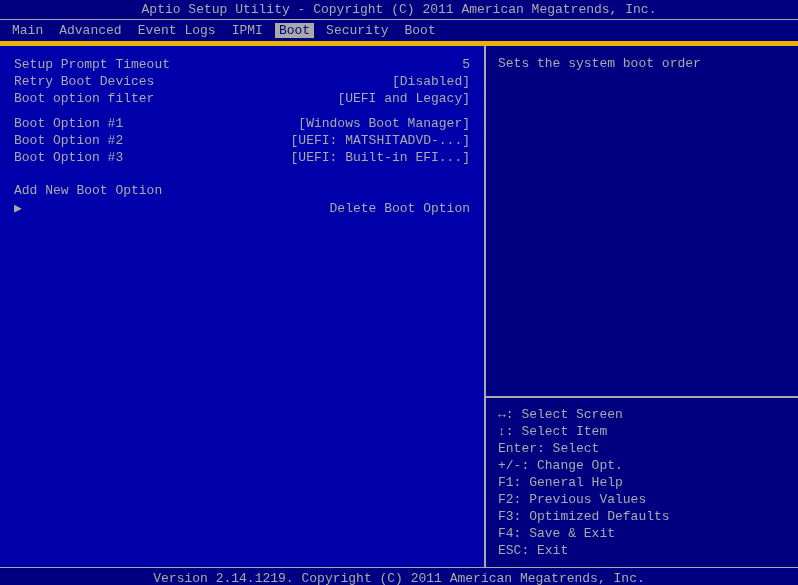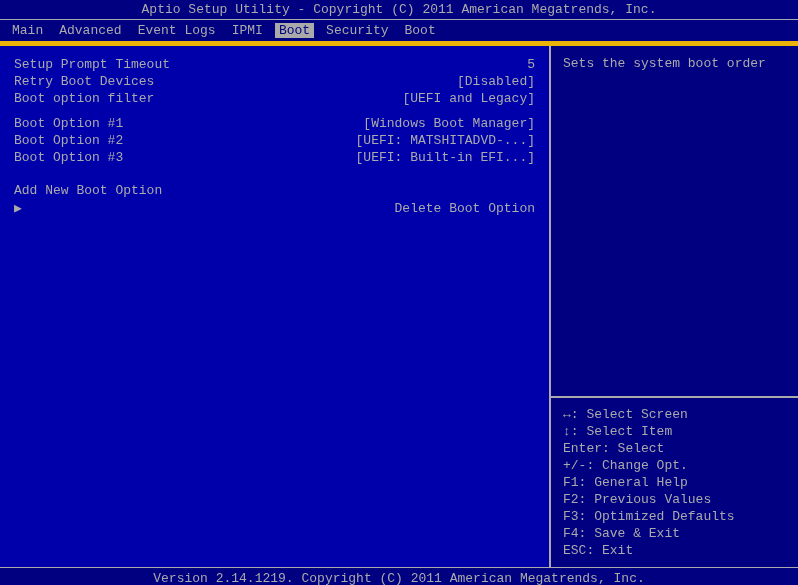--- a/index.html
+++ b/index.html
@@ -78,21 +78,21 @@
       margin-bottom: 2px;
       color: #aaaaaa;
     }
 
     .menu-item.has-arrow::before {
       content: '▶ ';
       color: #aaaaaa;
     }
 
     #right-panel {
-      width: 247px;
+      width: 312px;
       background: #000080;
       display: flex;
       flex-direction: column;
     }
 
     #help-text {
       flex: 1;
       background: #000080;
       padding: 10px 12px;
       color: #aaaaaa;

